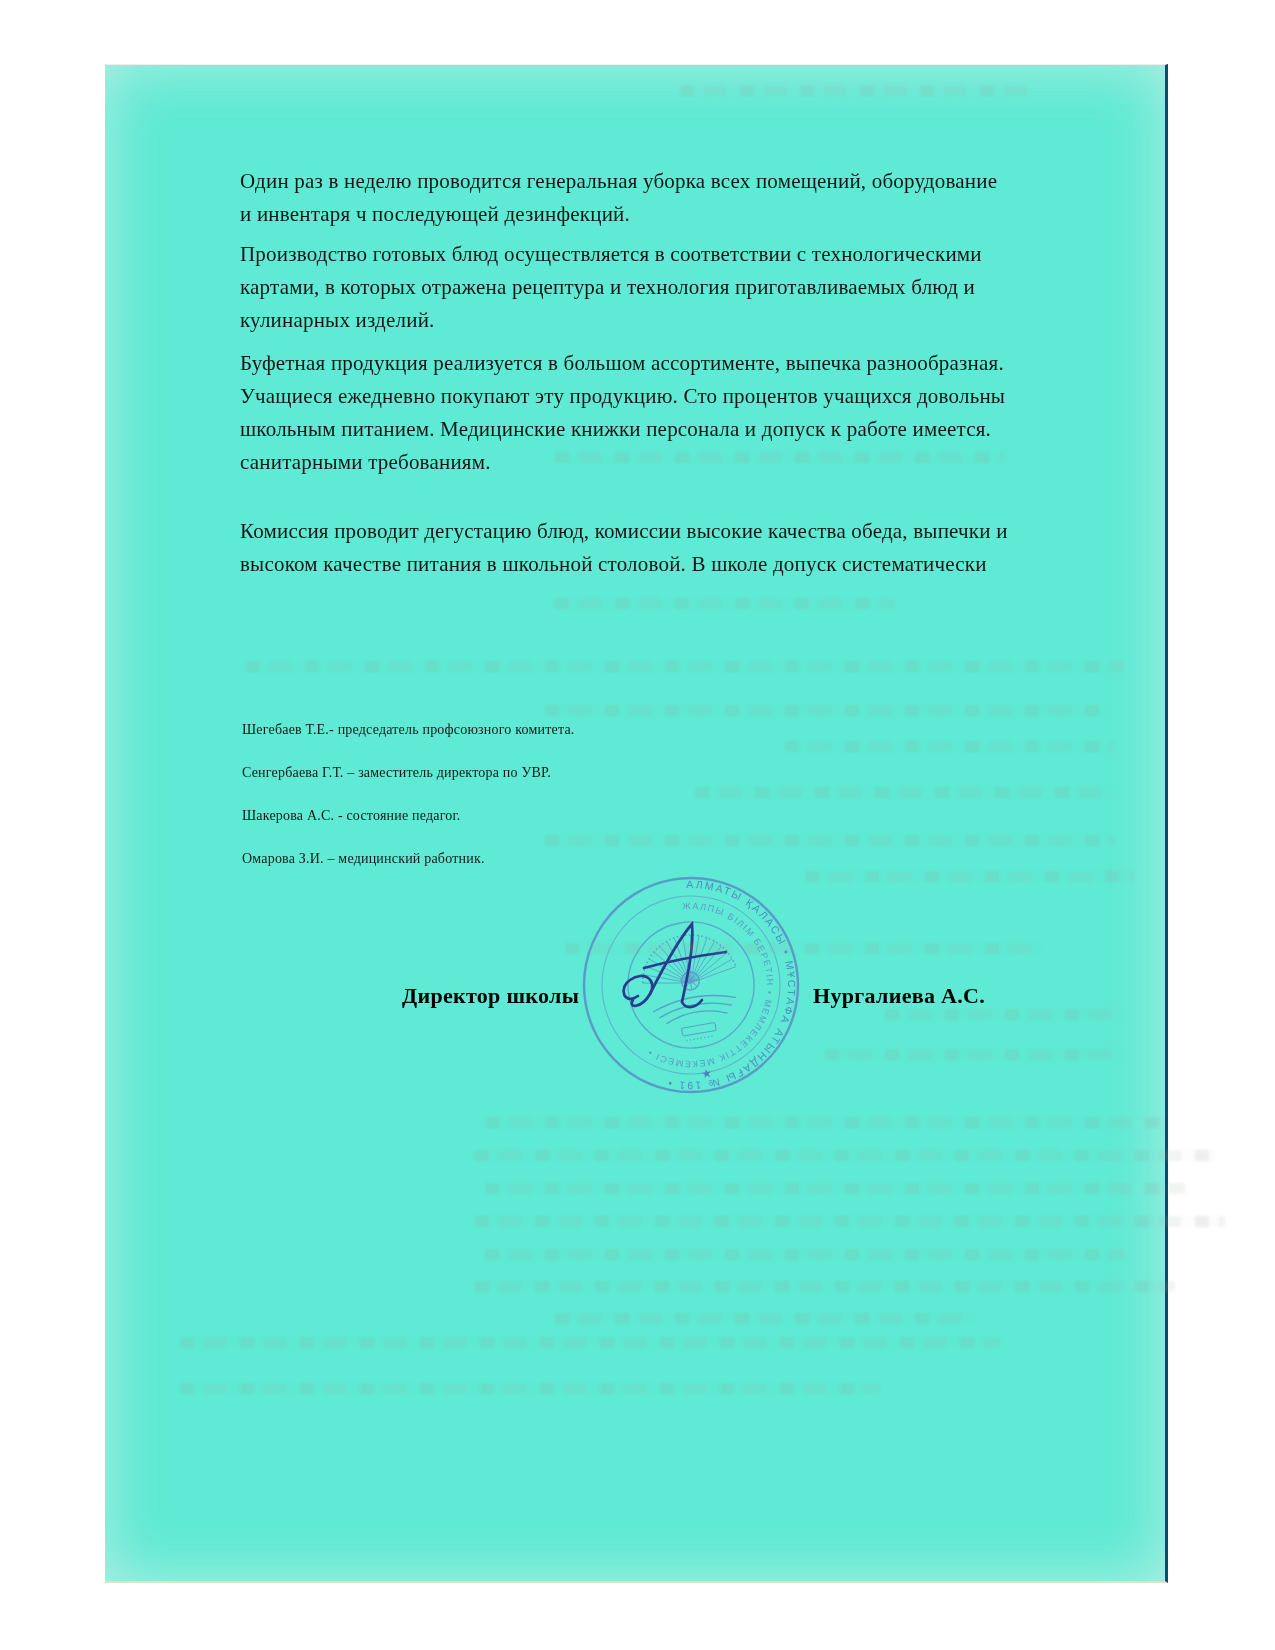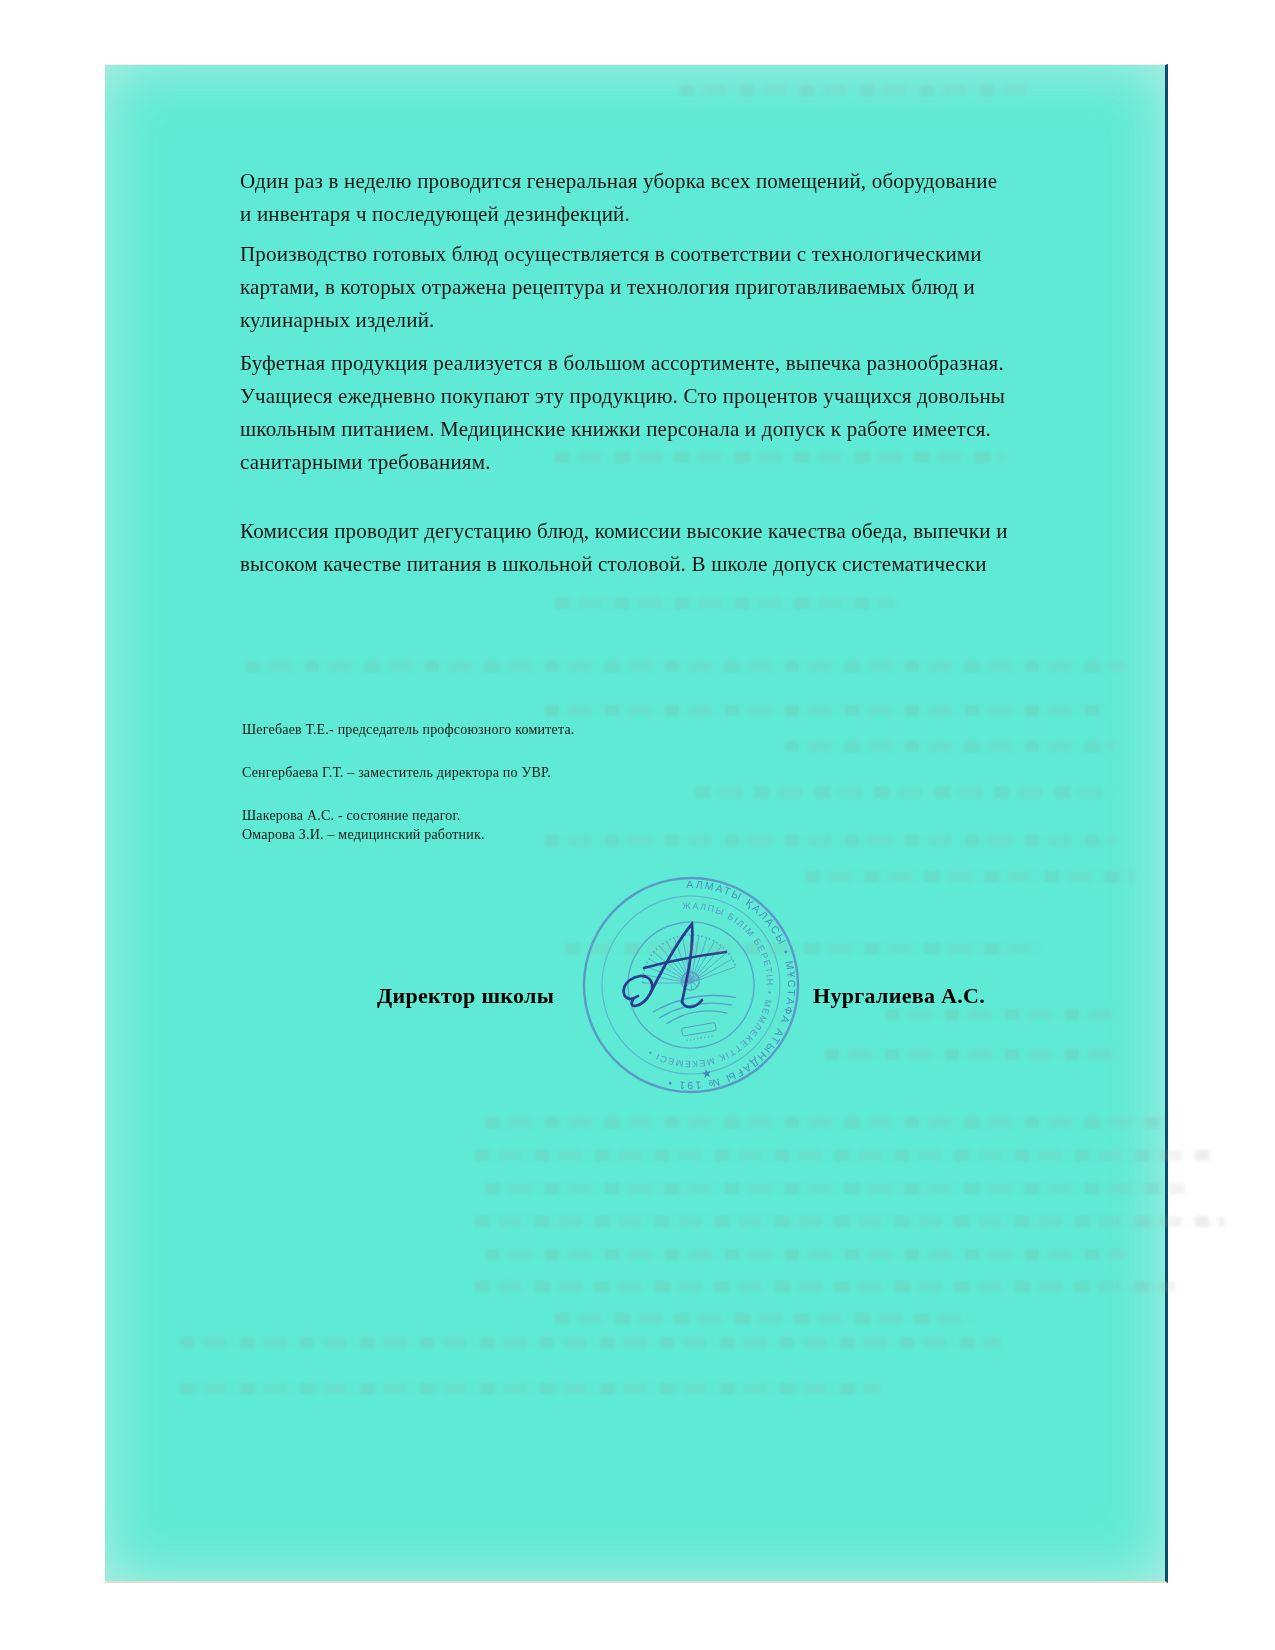--- a/index.html
+++ b/index.html
@@ -94,23 +94,23 @@
   </div>
 
   <div class="para" style="top:450px">
     <div class="line">Комиссия проводит дегустацию блюд, комиссии высокие качества обеда, выпечки и</div>
     <div class="line">высоком качестве питания в школьной столовой. В школе допуск систематически</div>
   </div>
 
   <div class="committee-line" style="top:657px">Шегебаев Т.Е.- председатель профсоюзного комитета.</div>
   <div class="committee-line" style="top:700px">Сенгербаева Г.Т. – заместитель директора по УВР.</div>
   <div class="committee-line" style="top:743px">Шакерова А.С. -  состояние педагог.</div>
-  <div class="committee-line" style="top:762px">Омарова З.И. – медицинский работник.</div>
+  <div class="committee-line" style="top:786px">Омарова З.И. – медицинский работник.</div>
 
-  <span class="sig-label" style="left:272px">Директор школы</span>
+  <span class="sig-label" style="left:297px">Директор школы</span>
   <span class="sig-label" style="left:708px">Нургалиева А.С.</span>
 
   <svg class="stamp-svg" viewBox="0 0 228 228">
     <g transform="rotate(-10 114 114)" stroke="#5b7fc4" fill="none">
       <circle cx="114" cy="114" r="107" stroke-width="2.4" opacity="0.85"></circle>
       <circle cx="114" cy="114" r="89" stroke-width="1.1" opacity="0.55"></circle>
       <circle cx="114" cy="114" r="63" stroke-width="1.4" opacity="0.7"></circle>
 
       <defs>
         <path id="ringOuter" d="M114,17 a97,97 0 1 1 -0.01,0"></path>

